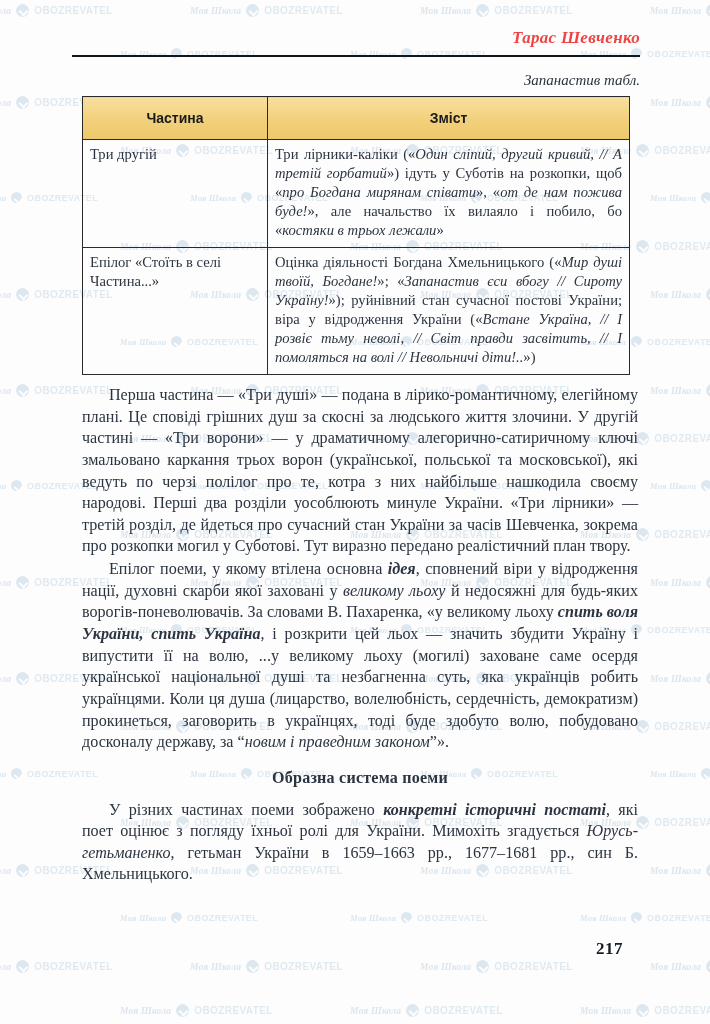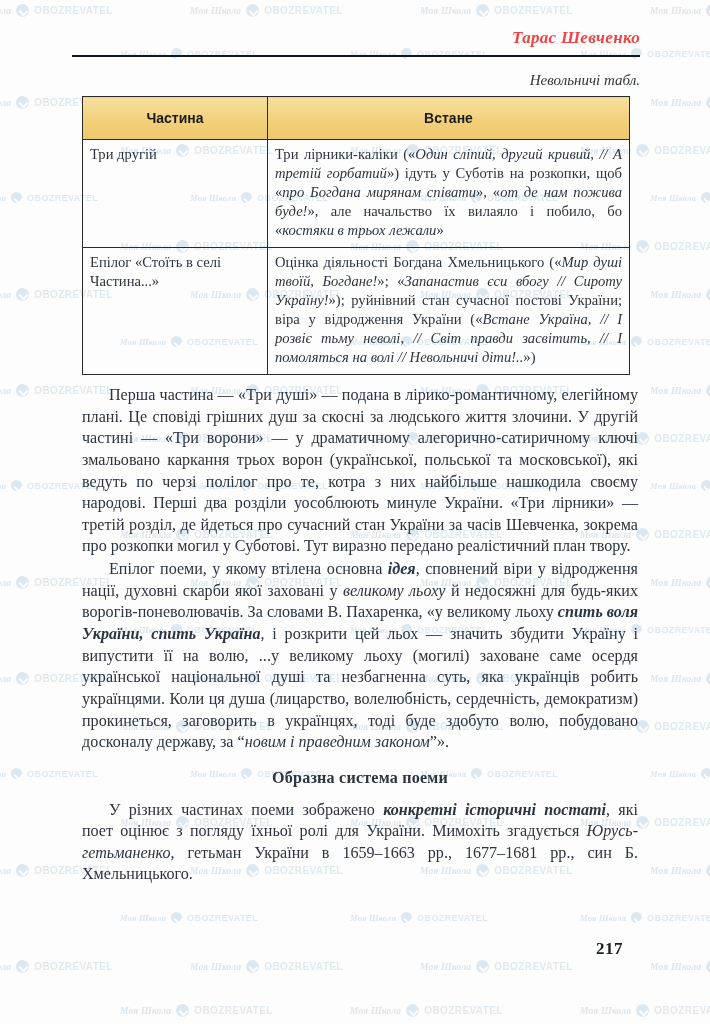--- a/index.html
+++ b/index.html
@@ -564,27 +564,27 @@
         <span class="wm-school">Моя Школа</span>
         <span class="wm-logo"></span>
         <span class="wm-brand">OBOZREVATEL</span>
       </div>
     </div>
 
   <div class="content">
 
     <div class="running-head">Тарас Шевченко</div>
     <div class="head-rule"></div>
-    <div class="cont-label">Невольничі табл.</div>
+    <div class="cont-label">Запанастив табл.</div>
 
     <table class="tbl">
       <thead>
         <tr>
           <th class="col-part">Частина</th>
-          <th>Встане</th>
+          <th>Зміст</th>
         </tr>
       </thead>
       <tbody>
         <tr>
           <td class="cell-part">Три другій</td>
           <td>Три лірники-каліки («<i>Один сліпий, другий кривий, // А третій горбатий</i>») ідуть у Суботів на розкопки, щоб «<i>про Богдана мирянам співати</i>», «<i>от де нам пожива буде!</i>», але начальство їх вилаяло і побило, бо «<i>костяки в трьох лежали</i>»</td>
         </tr>
         <tr>
           <td class="cell-part">Епілог «Стоїть в селі Частина...»</td>
           <td>Оцінка діяльності Богдана Хмельницького («<i>Мир душі твоїй, Богдане!</i>»; «<i>Запанастив єси вбогу // Сироту Україну!</i>»); руйнівний стан сучасної постові України; віра у відродження України («<i>Встане Україна, // І розвіє тьму неволі, // Світ правди засвітить, // І помоляться на волі // Невольничі діти!..</i>»)</td>

